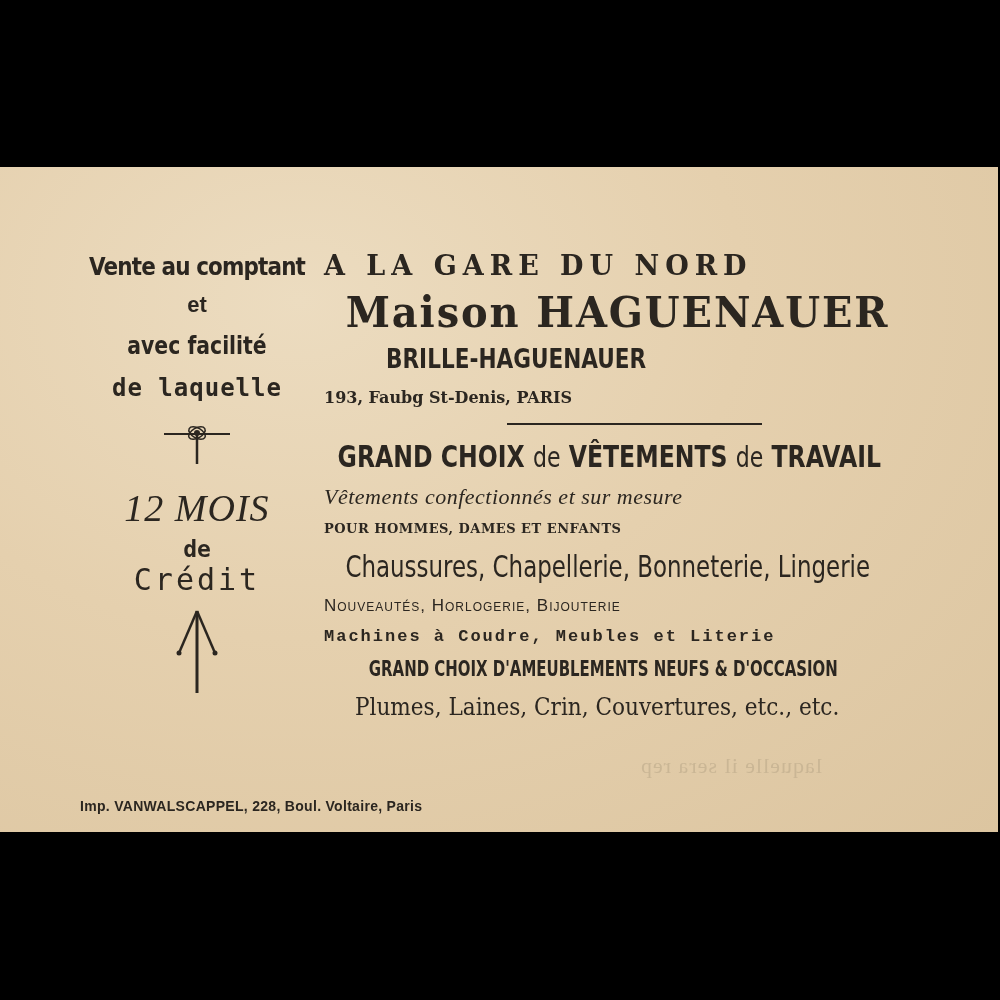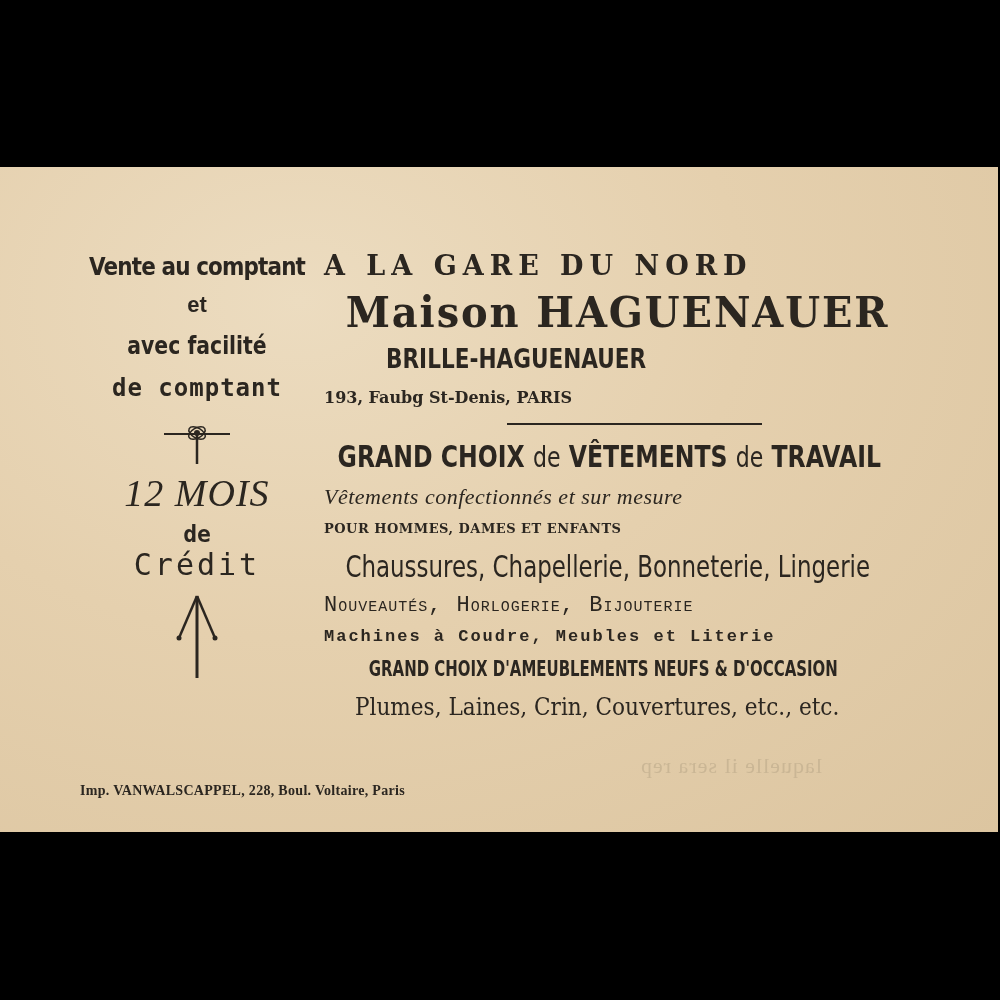--- a/index.html
+++ b/index.html
@@ -13,55 +13,55 @@
   .ghost {
     position:absolute; left:640px; top:586px; font-size:22px; color:#b9a788; opacity:.55;
     transform:scaleX(-1); font-family:"Liberation Serif", serif; letter-spacing:1px;
   }
   .col-left { position:absolute; left:57px; top:85px; width:280px; text-align:center; }
   .l1 { font-family:"DejaVu Sans", sans-serif; font-weight:bold; font-size:25px; letter-spacing:-1px; transform:scaleX(.86); white-space:nowrap; transform-origin:center; height:34px; }
   .l2 { font-family:Liberation Sans, sans-serif; font-weight:bold; font-size:22px; height:38px; line-height:38px; }
   .l3 { font-family:"DejaVu Sans", sans-serif; font-weight:bold; font-size:24px; transform:scaleX(.85); height:44px; line-height:44px; }
   .l4 { font-family:"DejaVu Sans Mono", monospace; font-weight:bold; font-size:24px; height:40px; line-height:40px; letter-spacing:1px; }
   .ornament { margin:12px auto 0; width:70px; height:48px; position:relative; }
-  .credit-num { font-family:"Liberation Serif", serif; font-style:italic; font-size:38px; margin-top:3px; letter-spacing:1px; }
+  .credit-num { font-family:"Liberation Serif", serif; font-style:italic; font-size:38px; margin-top:18px; letter-spacing:1px; }
   .credit-de { font-family:"DejaVu Sans Mono", monospace; font-weight:bold; font-size:23px; margin-top:6px; }
   .credit-lbl { font-family:"DejaVu Sans Mono", monospace; font-size:30px; letter-spacing:3px; margin-top:0; }
   .arrow { margin:10px auto 0; width:60px; height:90px; }
 
   .col-right { position:absolute; left:324px; top:80px; width:620px; text-align:left; }
   .r-gare { font-family:"DejaVu Serif", serif; font-weight:bold; font-size:27px; letter-spacing:6px; height:38px; line-height:38px; }
   .r-maison { font-family:"DejaVu Serif", serif; font-weight:bold; font-size:43px; letter-spacing:2px; height:54px; line-height:54px; transform:scaleX(.93); }
   .r-brille { font-family:"DejaVu Sans", sans-serif; font-weight:bold; font-size:27px; letter-spacing:0; transform:scaleX(.8); height:40px; line-height:40px; }
   .r-addr { font-family:"DejaVu Serif", serif; font-weight:bold; font-size:16px; height:38px; line-height:38px; }
   .rule { width:255px; height:2px; background:#2b2620; margin:6px auto 8px; }
   .r-grand { font-family:"DejaVu Sans", sans-serif; font-weight:bold; font-size:31px; transform:scaleX(.76); white-space:nowrap; height:46px; line-height:46px; margin-left:-80px; margin-right:-80px; }
   .r-grand .small { font-weight:normal; font-size:29px; }
   .r-vet { font-family:"Liberation Serif", serif; font-style:italic; font-size:22px; height:36px; line-height:36px; letter-spacing:.5px; }
   .r-pour { font-family:"DejaVu Serif", serif; font-weight:bold; font-size:13px; letter-spacing:.5px; height:28px; line-height:28px; }
   .r-chauss { font-family:"DejaVu Sans", sans-serif; font-size:31px; transform:scaleX(.74); white-space:nowrap; height:46px; line-height:46px; margin-left:-80px; margin-right:-80px; }
-  .r-nouv { font-family:Liberation Mono, monospace; font-size:22px; font-variant:small-caps; letter-spacing:1px; height:34px; line-height:34px; }
+  .r-nouv { font-family:Liberation Sans, sans-serif; font-size:17px; font-variant:small-caps; letter-spacing:1px; height:34px; line-height:34px; }
   .r-mach { font-family:Liberation Mono, monospace; font-weight:bold; font-size:17px; letter-spacing:2px; height:28px; line-height:28px; }
   .r-ameub { font-family:"DejaVu Sans", sans-serif; font-weight:bold; font-size:22px; transform:scaleX(.68); white-space:nowrap; height:36px; line-height:36px; margin-left:-80px; margin-right:-80px; }
   .r-plumes { font-family:"DejaVu Serif", serif; font-size:24px; height:40px; line-height:40px; transform:scaleX(.9); }
 
-  .imprint { position:absolute; left:80px; top:616px; font-family:Liberation Serif, serif; font-weight:bold; font-size:14px; letter-spacing:.3px; }
+  .imprint { position:absolute; left:80px; top:631px; font-family:Liberation Sans, sans-serif; font-weight:bold; font-size:14px; letter-spacing:.3px; }
 </style>
 </head>
 <body>
 
 <div class="card">
 
   <div class="ghost">laquelle il sera rep</div>
 
   <div class="col-left">
     <div class="l1">Vente au comptant</div>
     <div class="l2">et</div>
     <div class="l3">avec facilité</div>
-    <div class="l4">de comptant</div>
+    <div class="l4">de laquelle</div>
 
     <div class="ornament">
       <svg width="70" height="48" viewBox="0 0 70 48">
         <line x1="2" y1="14" x2="68" y2="14" stroke="#2b2620" stroke-width="2"></line>
         <line x1="35" y1="14" x2="35" y2="44" stroke="#2b2620" stroke-width="2.5"></line>
         <ellipse cx="35" cy="13" rx="9" ry="5" fill="none" stroke="#2b2620" stroke-width="1.5" transform="rotate(30 35 13)"></ellipse>
         <ellipse cx="35" cy="13" rx="9" ry="5" fill="none" stroke="#2b2620" stroke-width="1.5" transform="rotate(-30 35 13)"></ellipse>
         <circle cx="35" cy="13" r="3" fill="#2b2620"></circle>
       </svg>
     </div>

